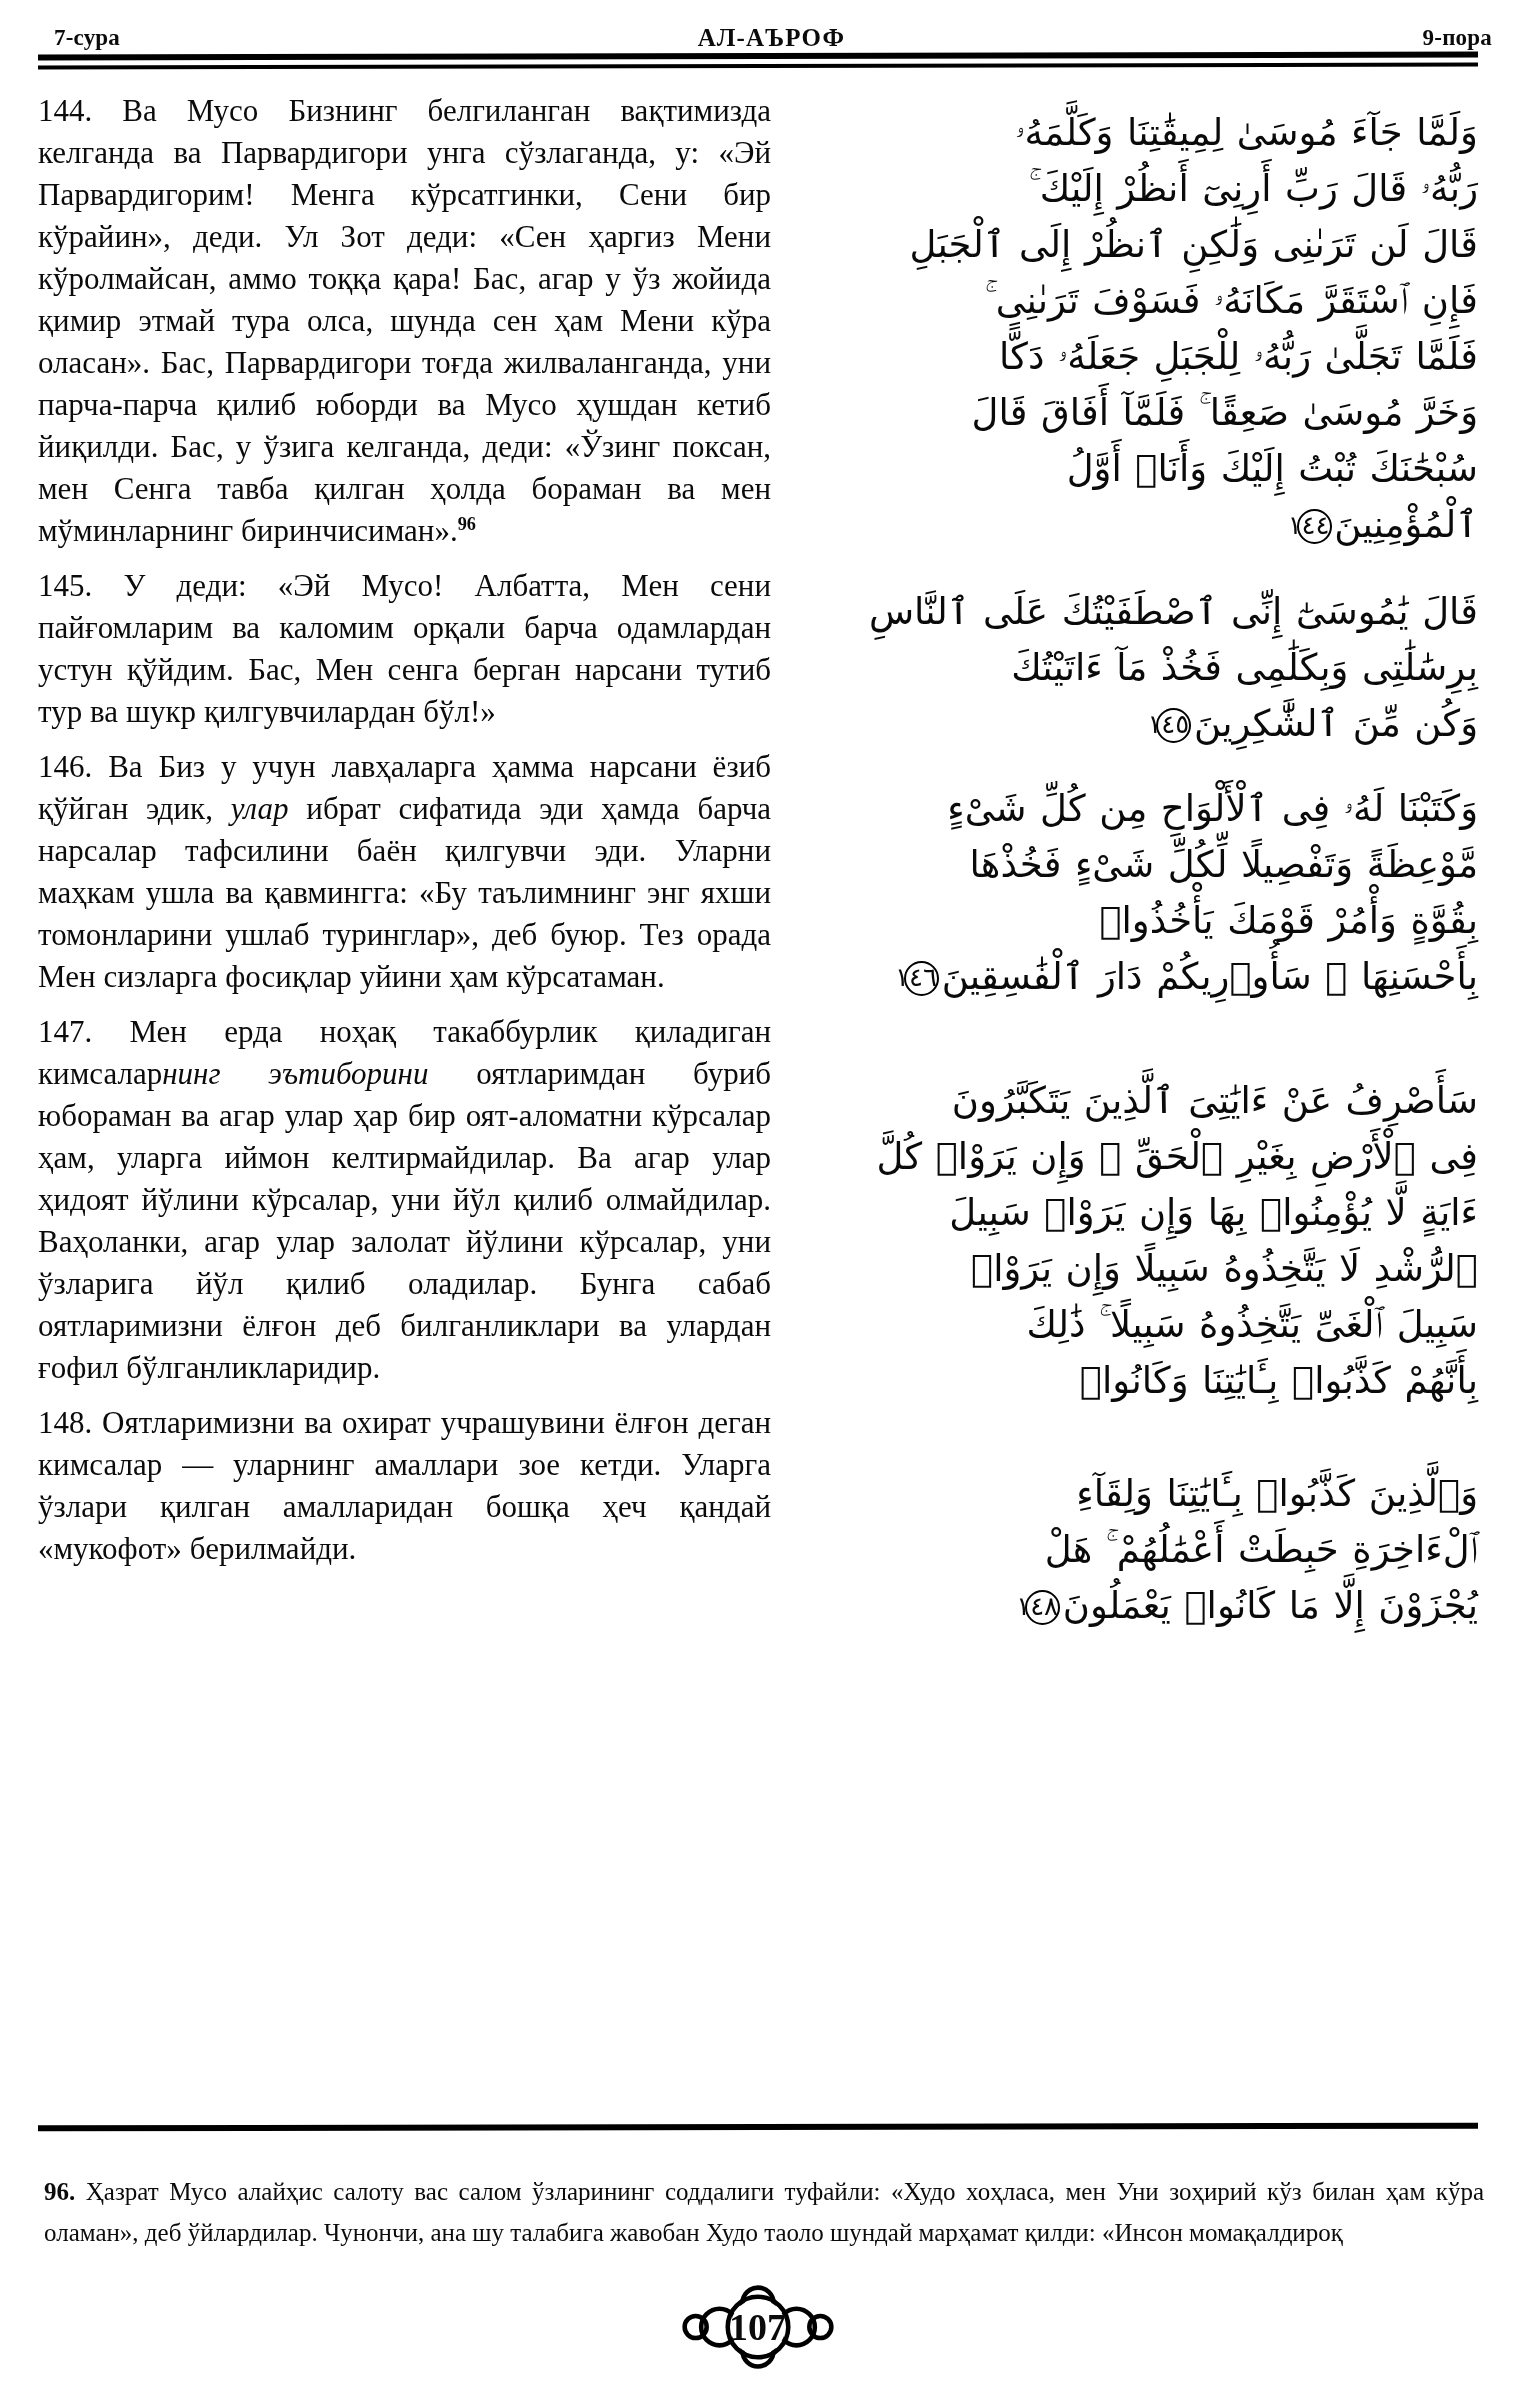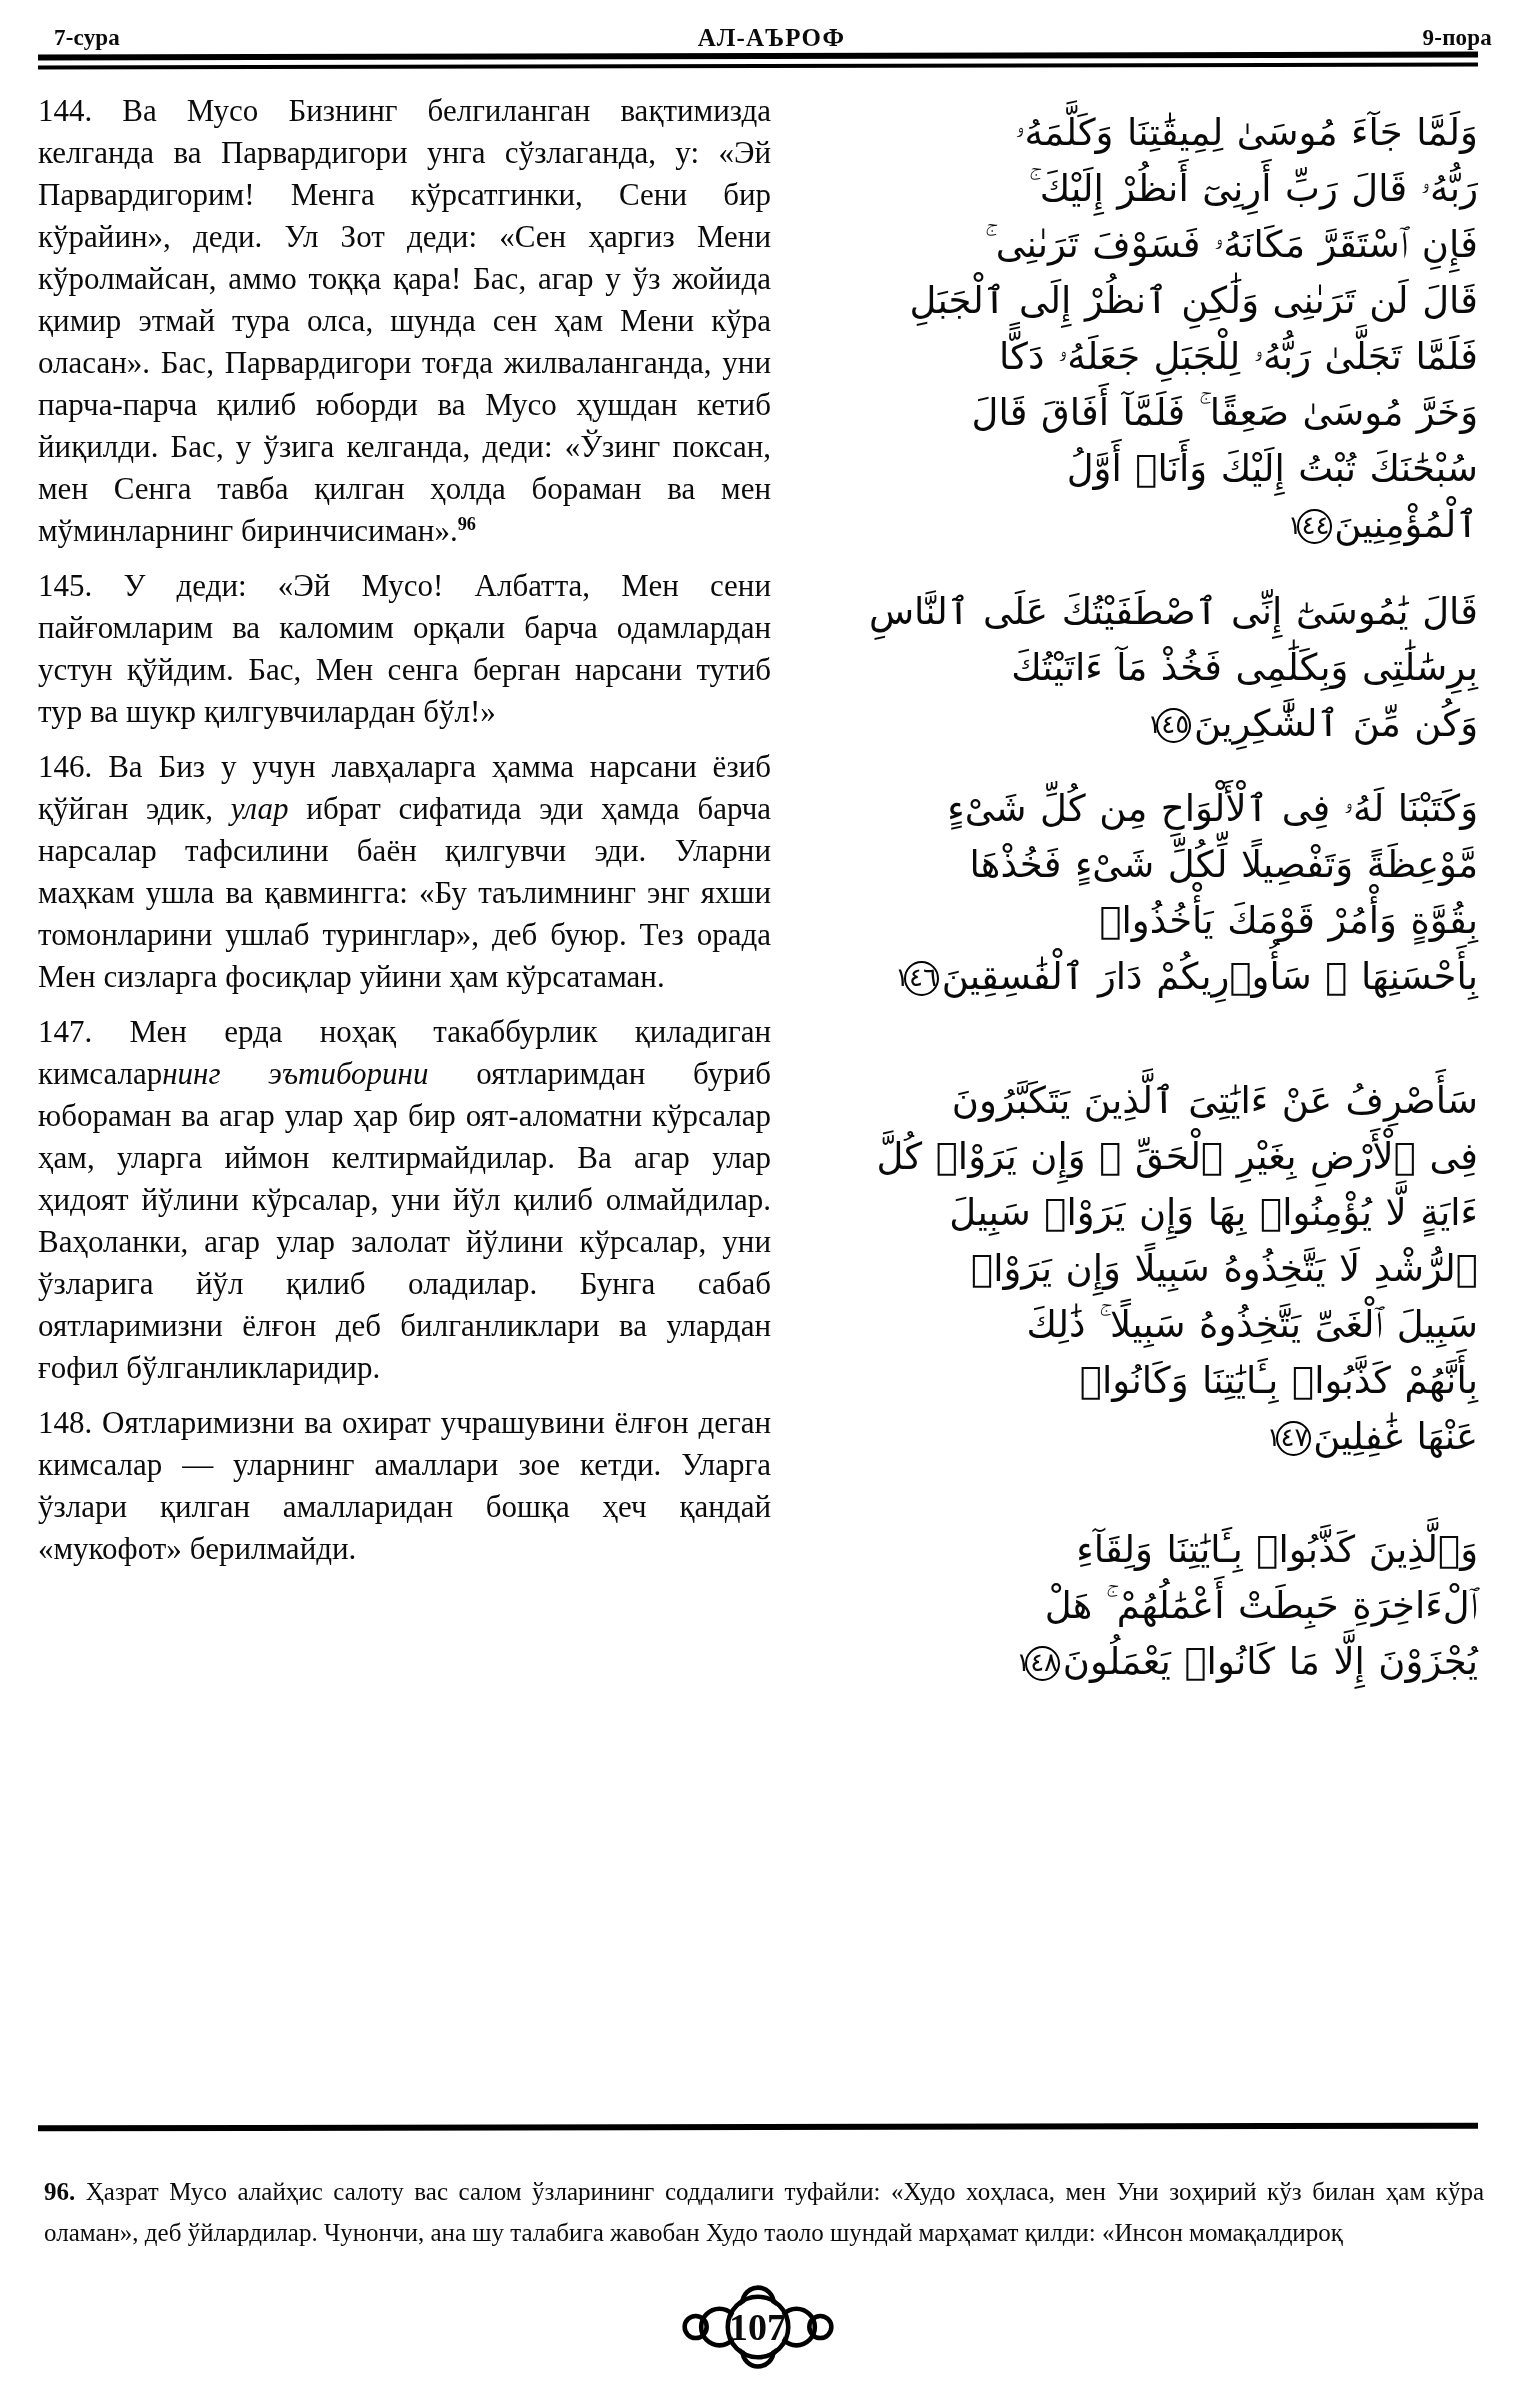--- a/index.html
+++ b/index.html
@@ -243,22 +243,22 @@
 
       <p class="verse" id="verse-148"><span class="num">148.</span><span> Оятларимизни ва охират учрашувини ёлғон деган кимсалар — уларнинг амаллари зое кетди. Уларга ўзлари қилган амалларидан бошқа ҳеч қандай «мукофот» берилмайди.</span><i></i><span></span><sup class="fn"></sup></p>
 
     </div>
 
     <div class="col-ar">
 
       <div class="ayah-block" id="ayah-144">
         <span class="aline">وَلَمَّا جَآءَ مُوسَىٰ لِمِيقَٰتِنَا وَكَلَّمَهُۥ</span>
         <span class="aline">رَبُّهُۥ قَالَ رَبِّ أَرِنِىٓ أَنظُرْ إِلَيْكَ ۚ</span>
+        <span class="aline">قَالَ لَن تَرَىٰنِى وَلَٰكِنِ ٱنظُرْ إِلَى ٱلْجَبَلِ</span>
         <span class="aline">فَإِنِ ٱسْتَقَرَّ مَكَانَهُۥ فَسَوْفَ تَرَىٰنِى ۚ</span>
-        <span class="aline">قَالَ لَن تَرَىٰنِى وَلَٰكِنِ ٱنظُرْ إِلَى ٱلْجَبَلِ</span>
         <span class="aline">فَلَمَّا تَجَلَّىٰ رَبُّهُۥ لِلْجَبَلِ جَعَلَهُۥ دَكًّا</span>
         <span class="aline">وَخَرَّ مُوسَىٰ صَعِقًا ۚ فَلَمَّآ أَفَاقَ قَالَ</span>
         <span class="aline">سُبْحَٰنَكَ تُبْتُ إِلَيْكَ وَأَنَا۠ أَوَّلُ</span>
         <span class="aline"><span>ٱلْمُؤْمِنِينَ</span><span class="ayah-mark">١٤٤</span></span>
       </div>
 
       <div class="ayah-block" id="ayah-145">
         <span class="aline">قَالَ يَٰمُوسَىٰٓ إِنِّى ٱصْطَفَيْتُكَ عَلَى ٱلنَّاسِ</span>
         <span class="aline">بِرِسَٰلَٰتِى وَبِكَلَٰمِى فَخُذْ مَآ ءَاتَيْتُكَ</span>
         <span class="aline"><span>وَكُن مِّنَ ٱلشَّٰكِرِينَ</span><span class="ayah-mark">١٤٥</span></span>
@@ -271,21 +271,20 @@
         <span class="aline"><span>بِأَحْسَنِهَا ۚ سَأُو۟رِيكُمْ دَارَ ٱلْفَٰسِقِينَ</span><span class="ayah-mark">١٤٦</span></span>
       </div>
 
       <div class="ayah-block" id="ayah-147">
         <span class="aline">سَأَصْرِفُ عَنْ ءَايَٰتِىَ ٱلَّذِينَ يَتَكَبَّرُونَ</span>
         <span class="aline">فِى ٱلْأَرْضِ بِغَيْرِ ٱلْحَقِّ ۚ وَإِن يَرَوْا۟ كُلَّ</span>
         <span class="aline">ءَايَةٍ لَّا يُؤْمِنُوا۟ بِهَا وَإِن يَرَوْا۟ سَبِيلَ</span>
         <span class="aline">ٱلرُّشْدِ لَا يَتَّخِذُوهُ سَبِيلًا وَإِن يَرَوْا۟</span>
         <span class="aline">سَبِيلَ ٱلْغَىِّ يَتَّخِذُوهُ سَبِيلًا ۚ ذَٰلِكَ</span>
         <span class="aline">بِأَنَّهُمْ كَذَّبُوا۟ بِـَٔايَٰتِنَا وَكَانُوا۟</span>
-        <span class="aline"><span>عَنْهَا غَٰفِلِينَ</span><span class="ayah-mark">١٤٧</span></span>
       </div>
 
       <div class="ayah-block" id="ayah-148">
         <span class="aline">وَٱلَّذِينَ كَذَّبُوا۟ بِـَٔايَٰتِنَا وَلِقَآءِ</span>
         <span class="aline">ٱلْءَاخِرَةِ حَبِطَتْ أَعْمَٰلُهُمْ ۚ هَلْ</span>
         <span class="aline"><span>يُجْزَوْنَ إِلَّا مَا كَانُوا۟ يَعْمَلُونَ</span><span class="ayah-mark">١٤٨</span></span>
       </div>
 
     </div>
   </div>

